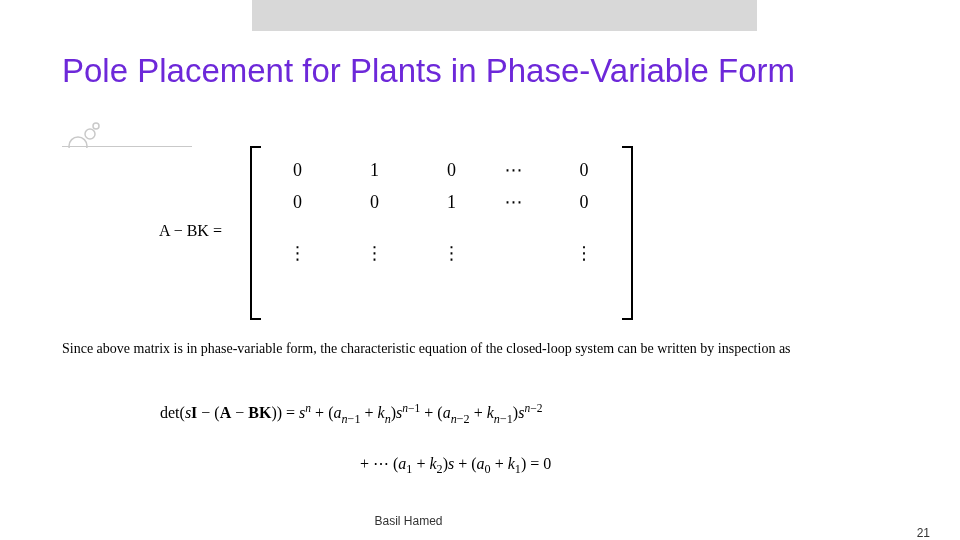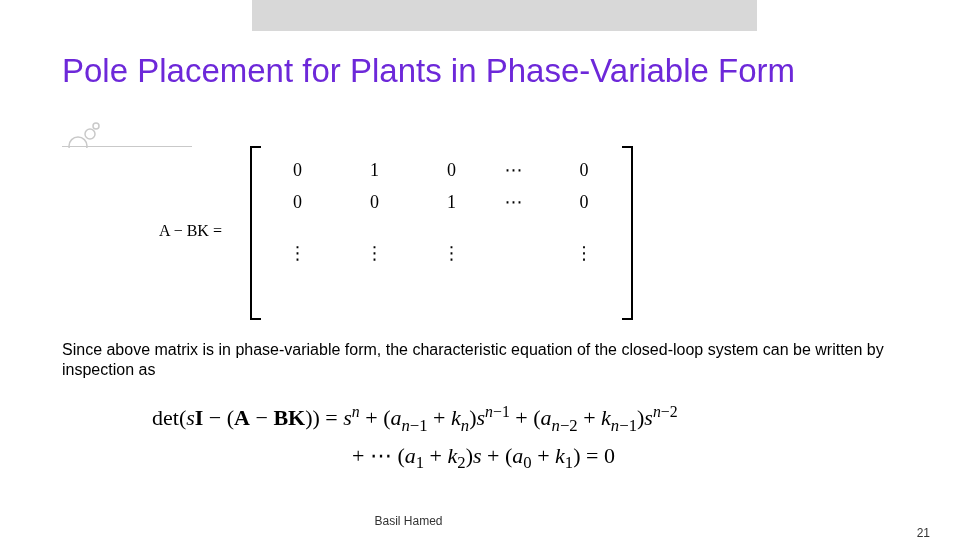--- a/index.html
+++ b/index.html
@@ -82,30 +82,31 @@
   .mtbl td:nth-child(2){ width:75px;}
   .mtbl td:nth-child(3){ width:75px;}
   .mtbl td:nth-child(4){ width:45px;}
   .mtbl td:nth-child(5){ width:92px;}
   .vd { font-size:19px; }
   .body-text {
     position: absolute;
     left: 62px;
     top: 340px;
     width: 840px;
-    font-size: 16px;
+    font-size: 14px;
     line-height: 1.25;
     color: #000;
+    font-family: Liberation Serif, serif;
   }
   .equation {
     position: absolute;
-    left: 152px;
+    left: 160px;
     top: 400px;
     font-family: "Times New Roman", serif;
-    font-size: 22px;
+    font-size: 16px;
     line-height: 1.55;
     color: #000;
   }
   .footer-center {
     position: absolute;
     bottom: 12px;
     left: 0;
     width: 817px;
     text-align: center;
     font-size: 12px;
@@ -163,17 +164,17 @@
       <td class="vd">⋮</td>
     </tr>
   </tbody>
     </table>
 </div>
 
 <div class="body-text">Since above matrix is in phase-variable form, the characteristic equation of the closed-loop system can be written by inspection as</div>
 
 <div class="equation">
   <div id="eq1">det(<i>s</i><b>I</b> − (<b>A</b> − <b>BK</b>)) = <i>s</i><sup><i>n</i></sup> + (<i>a</i><sub><i>n</i>−1</sub> + <i>k</i><sub><i>n</i></sub>)<i>s</i><sup><i>n</i>−1</sup> + (<i>a</i><sub><i>n</i>−2</sub> + <i>k</i><sub><i>n</i>−1</sub>)<i>s</i><sup><i>n</i>−2</sup></div>
-  <div id="eq2" style="padding-left:200px;">+ ⋯ (<i>a</i><sub>1</sub> + <i>k</i><sub>2</sub>)<i>s</i> + (<i>a</i><sub>0</sub> + <i>k</i><sub>1</sub>) = 0</div>
+  <div id="eq2" style="padding-left:200px;margin-top:24px;">+ ⋯ (<i>a</i><sub>1</sub> + <i>k</i><sub>2</sub>)<i>s</i> + (<i>a</i><sub>0</sub> + <i>k</i><sub>1</sub>) = 0</div>
 </div>
 
 <div class="footer-center">Basil Hamed</div>
 <div class="footer-right">21</div>
 
 </body></html>

